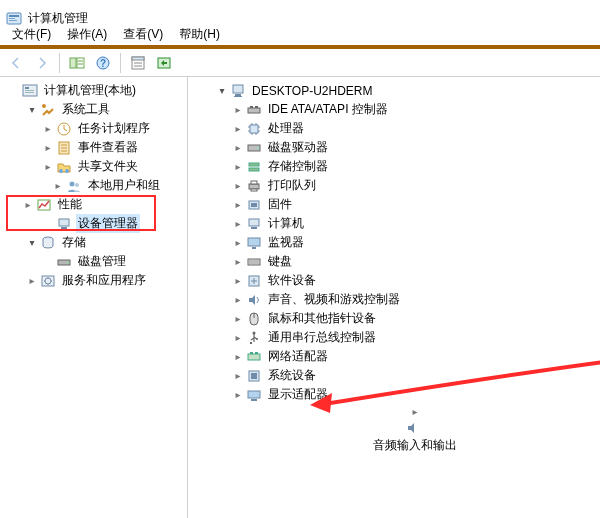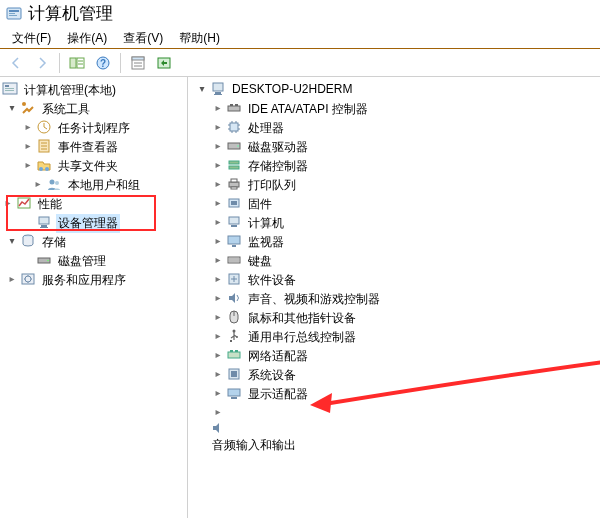--- a/index.html
+++ b/index.html
@@ -10,33 +10,33 @@
     color: #000;
     width: 600px;
     height: 518px;
     overflow: hidden;
     position: relative;
   }
   
   .titlebar {
     height: 28px;
     display: flex;
-    align-items: center;
+    align-items: flex-end;
     padding-left: 6px;
     border-bottom: 1px solid #fff;
-    font-size: 17px;
+    font-size: 12px;
   }
   .titlebar .sysicon { width: 16px; height: 16px; margin-right: 6px; }
   
   .menubar {
     height: 21px;
     display: flex;
-    align-items: center;
+    align-items: flex-end;
     padding-left: 4px;
-    border-bottom: 1px solid #a16207;
+    border-bottom: 4px solid #a16207;
   }
   .menuitem { padding: 2px 8px; }
   
   .toolbar {
     height: 28px;
     display: flex;
     align-items: center;
     padding-left: 4px;
     gap: 2px;
     border-bottom: 1px solid #d0d0d0;
@@ -61,23 +61,24 @@
     position: relative;
   }
   .right {
     flex: 1;
     padding-top: 4px;
     overflow: hidden;
     position: relative;
   }
   .node {
     display: flex;
-    align-items: flex-start;
+    align-items: center;
     height: 19px;
     white-space: nowrap;
+    margin-left: 20px;
   }
   .expander {
     width: 16px; height: 16px;
     display: inline-flex; align-items: center; justify-content: center;
     color: #555;
     font-size: 10px;
     line-height: 1;
     flex-shrink:0;
   }
   .expander.open::before { content: "▾"; }

